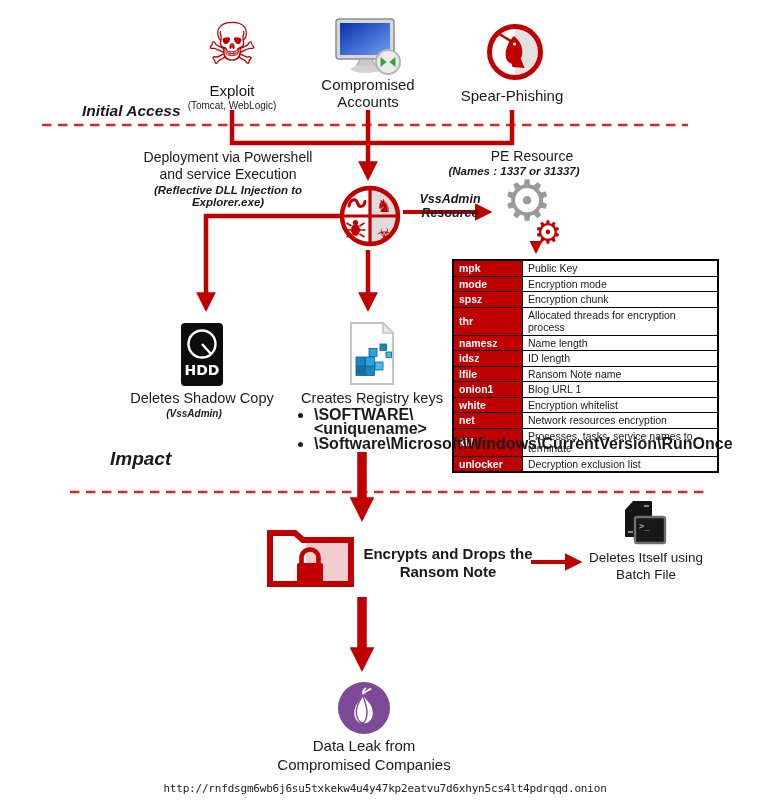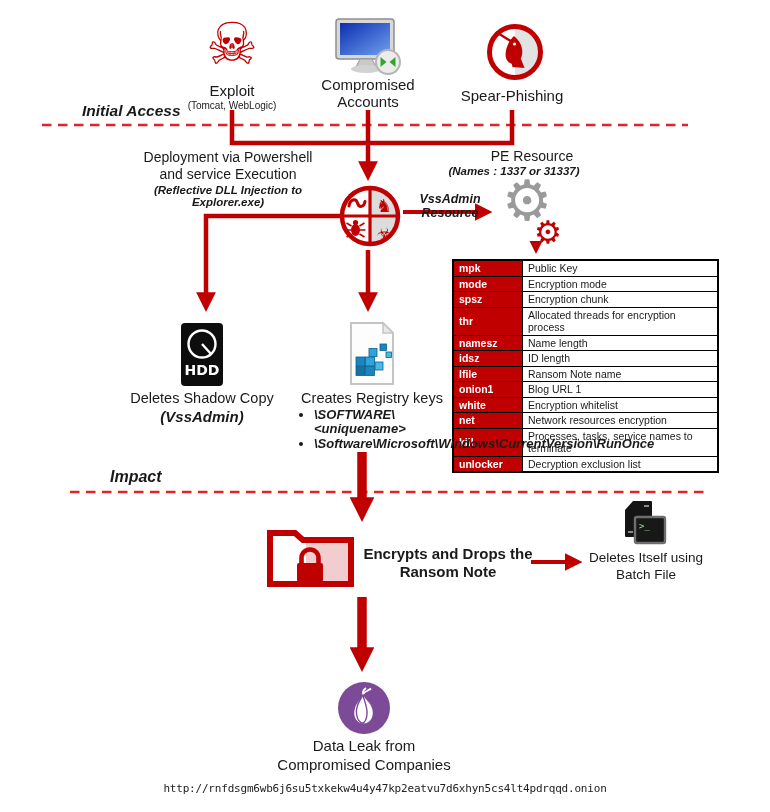--- a/index.html
+++ b/index.html
@@ -7,21 +7,21 @@
   .abs{position:absolute;}
   .c{text-align:center;}
   .it{font-style:italic;}
   .sb{font-weight:600;}
   .lbl{font-size:15px;line-height:17px;}
   .sub{font-size:10px;line-height:12px;}
   .glyph{font-family:"DejaVu Sans",sans-serif;}
   #cfg{border-collapse:collapse;width:267px;font-size:10.5px;line-height:12.5px;border:2.5px solid #000;table-layout:fixed;}
   #cfg td{border:1.6px solid #000;padding:1px 5px;vertical-align:middle;overflow:hidden;margin-top:44px;}
   #cfg td.k{background:#c00000;color:#fff;font-weight:700;width:58px;}
-  ul.regkeys{margin:0;padding:0 0 0 14px;width:172px;font-size:13px;line-height:14px;font-style:italic;font-weight:600;}
+  ul.regkeys{margin:0;padding:0 0 0 14px;width:172px;font-size:16px;line-height:14px;font-weight:600;}
   ul.regkeys li{margin:0 0 1px 0;}
   .url{font-family:"DejaVu Sans Mono","Liberation Mono",monospace;font-size:11px;letter-spacing:-0.2px;color:#222;}
 </style>
 </head>
 <body>
 
 <div id="canvas">
 
   <svg class="abs" style="left:0;top:0" width="770" height="812">
     <defs>
@@ -166,21 +166,21 @@
     </tbody>
   </table>
 
   <svg class="abs" style="left:181px;top:323px" width="42" height="63" viewBox="0 0 42 63">
     <rect x="0" y="0" width="42" height="63" rx="4" fill="#0d0d0d"></rect>
     <circle cx="21" cy="21" r="13.5" fill="none" stroke="#fff" stroke-width="2.4"></circle>
     <path d="M21,21 L30,31" stroke="#fff" stroke-width="2.4"></path>
     <text x="21" y="52" font-size="14" font-weight="bold" fill="#fff" text-anchor="middle" font-family="DejaVu Sans">HDD</text>
   </svg>
   <div class="abs c" style="left:122px;top:390px;width:160px;font-size:14.5px">Deletes Shadow Copy</div>
-  <div class="abs c it sb" style="left:152px;top:408px;width:100px;font-size:15px">(VssAdmin)</div>
+  <div class="abs c it sb" style="left:144px;top:408px;width:100px;font-size:10px">(VssAdmin)</div>
 
   <svg class="abs" style="left:347px;top:321px" width="50" height="65" viewBox="0 0 50 65">
     <path d="M4,2 H36 L46,12 V63 H4 Z" fill="#fdfdfd" stroke="#c4c4c4" stroke-width="2"></path>
     <path d="M36,2 V12 H46 Z" fill="#e8e8e8" stroke="#c4c4c4" stroke-width="1.5"></path>
     <g stroke="#0e5f8f" stroke-width="0.8">
       <rect x="9" y="36" width="9" height="9" fill="#1b85c0"></rect>
       <rect x="18.5" y="36" width="9" height="9" fill="#2aa6dd"></rect>
       <rect x="9" y="45.5" width="9" height="9" fill="#15719f"></rect>
       <rect x="18.5" y="45.5" width="9" height="9" fill="#1b85c0"></rect>
       <rect x="28" y="41" width="8" height="8" fill="#49b9e8"></rect>
@@ -188,21 +188,21 @@
       <rect x="33" y="23" width="6.5" height="6.5" fill="#1b85c0"></rect>
       <rect x="39" y="31" width="5.5" height="5.5" fill="#49b9e8"></rect>
     </g>
   </svg>
   <div class="abs c" style="left:292px;top:390px;width:160px;font-size:14.5px">Creates Registry keys</div>
   <ul class="abs regkeys" style="left:300px;top:408px">
     <li>\SOFTWARE\&lt;uniquename&gt;</li>
     <li>\Software\Microsoft\Windows\CurrentVersion\RunOnce</li>
   </ul>
 
-  <div class="abs it sb" style="left:110px;top:468px;width:90px;font-size:16px">Impact</div>
+  <div class="abs it sb" style="left:110px;top:448px;width:90px;font-size:19px">Impact</div>
 
   <svg class="abs" style="left:264px;top:523px" width="93" height="67" viewBox="0 0 93 67">
     <rect x="42" y="15" width="44" height="45" fill="#f2cdd0"></rect>
     <path d="M6,61 V10 H31 L39,17 H87 V61 Z" fill="none" stroke="#c00000" stroke-width="6"></path>
     <g>
       <path d="M37.5,41 v-6 a8.5,8.5 0 0 1 17,0 v6" fill="none" stroke="#c00000" stroke-width="4.6"></path>
       <rect x="33" y="40" width="26" height="19" rx="2" fill="#c00000"></rect>
     </g>
   </svg>
   <div class="abs c sb" style="left:362px;top:545px;width:172px;font-size:15px;line-height:18px">Encrypts and Drops the Ransom Note</div>

